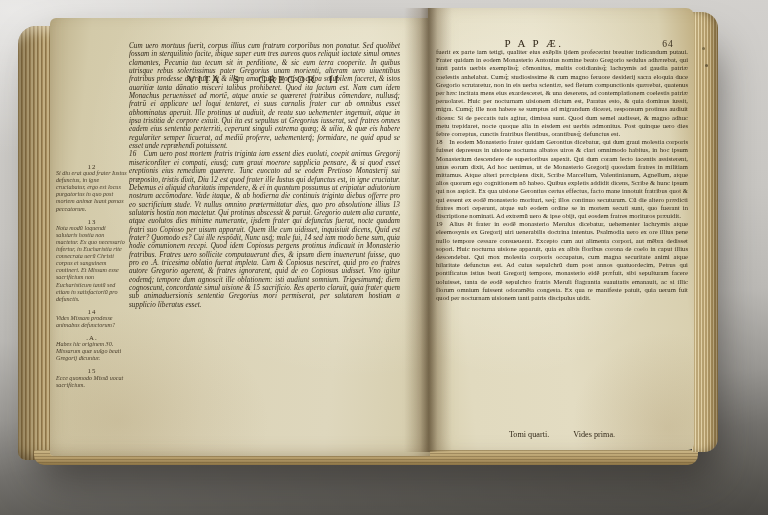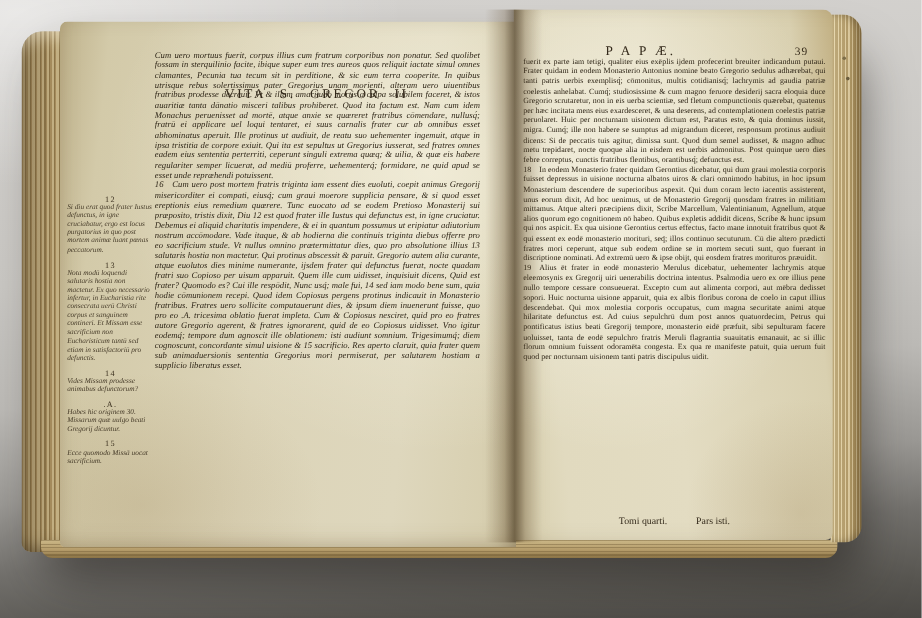--- a/index.html
+++ b/index.html
@@ -122,30 +122,30 @@
       </div>
     </div>
 
     <div class="textblock-left ink">
       <p>Cum uero mortuus fuerit, corpus illius cum fratrum corporibus non ponatur. Sed quolibet fossam in sterquilinio facite, ibique super eum tres aureos quos reliquit iactate simul omnes clamantes, Pecunia tua tecum sit in perditione, &amp; sic eum terra cooperite. In quibus utrisque rebus solertissimus pater Gregorius unam morienti, alteram uero uiuentibus fratribus prodesse decreuit. Vt &amp; illam amaritudo mortis a culpa solubilem faceret, &amp; istos auaritiæ tanta dānatio misceri talibus prohiberet. Quod ita factum est. Nam cum idem Monachus peruenisset ad mortē, atque anxie se quæreret fratribus cōmendare, nullusq́; fratrū ei applicare uel loqui tentaret, ei suus carnalis frater cur ab omnibus esset abhominatus aperuit. Ille protinus ut audiuit, de reatu suo uehementer ingemuit, atque in ipsa tristitia de corpore exiuit. Qui ita est sepultus ut Gregorius iusserat, sed fratres omnes eadem eius sententia perterriti, ceperunt singuli extrema quæq; &amp; uilia, &amp; quæ eis habere regulariter semper licuerat, ad mediū proferre, uehementerq́; formidare, ne quid apud se esset unde repræhendi potuissent.</p>
       <p>16  Cum uero post mortem fratris triginta iam essent dies euoluti, coepit animus Gregorij misericorditer ei compati, eiusq́; cum graui moerore supplicia pensare, &amp; si quod esset ereptionis eius remedium quærere. Tunc euocato ad se eodem Pretioso Monasterij sui præposito, tristis dixit, Diu 12 est quod frater ille Iustus qui defunctus est, in igne cruciatur. Debemus ei aliquid charitatis impendere, &amp; ei in quantum possumus ut eripiatur adiutorium nostrum accōmodare. Vade itaque, &amp; ab hodierna die continuis triginta diebus offerre pro eo sacrificium stude. Vt nullus omnino prætermittatur dies, quo pro absolutione illius 13 salutaris hostia non mactetur. Qui protinus abscessit &amp; paruit. Gregorio autem alia curante, atque euolutos dies minime numerante, ijsdem frater qui defunctus fuerat, nocte quadam fratri suo Copioso per uisum apparuit. Quem ille cum uidisset, inquisiuit dicens, Quid est frater? Quomodo es? Cui ille respōdit, Nunc usq́; male fui, 14 sed iam modo bene sum, quia hodie cōmunionem recepi. Quod idem Copiosus pergens protinus indicauit in Monasterio fratribus. Fratres uero sollicite computauerunt dies, &amp; ipsum diem inuenerunt fuisse, quo pro eo .A. tricesima oblatio fuerat impleta. Cum &amp; Copiosus nesciret, quid pro eo fratres autore Gregorio agerent, &amp; fratres ignorarent, quid de eo Copiosus uidisset. Vno igitur eodemq́; tempore dum agnoscit ille oblationem: isti audiunt somnium. Trigesimumq́; diem cognoscunt, concordante simul uisione &amp; 15 sacrificio. Res aperto claruit, quia frater quem sub animaduersionis sententia Gregorius mori permiserat, per salutarem hostiam a supplicio liberatus esset.</p>
     </div>
 
     <div class="paper paper-right"></div>
     <div class="header-right ink">P A P Æ.</div>
-    <div class="folio">39</div>
+    <div class="folio">64</div>
 
     <div class="textblock-right ink">
       <p>fuerit ex parte iam tetigi, qualiter eius exēplis ijdem profecerint breuiter indicandum putaui. Frater quidam in eodem Monasterio Antonius nomine beato Gregorio sedulus adhærebat, qui tanti patris uerbis exemplisq́; cōmonitus, multis cotidianisq́; lachrymis ad gaudia patriæ coelestis anhelabat. Cumq́; studiosissime &amp; cum magno feruore desiderij sacra eloquia duce Gregorio scrutaretur, non in eis uerba scientiæ, sed fletum compunctionis quærebat, quatenus per hæc incitata mens eius exardesceret, &amp; una deserens, ad contemplationem coelestis patriæ peruolaret. Huic per nocturnam uisionem dictum est, Paratus esto, &amp; quia dominus iussit, migra. Cumq́; ille non habere se sumptus ad migrandum diceret, responsum protinus audiuit dicens: Si de peccatis tuis agitur, dimissa sunt. Quod dum semel audisset, &amp; magno adhuc metu trepidaret, nocte quoque alia in eisdem est uerbis admonitus. Post quinque uero dies febre correptus, cunctis fratribus flentibus, orantibusq́; defunctus est.</p>
       <p>18  In eodem Monasterio frater quidam Gerontius dicebatur, qui dum graui molestia corporis fuisset depressus in uisione nocturna albatos uiros &amp; clari omnimodo habitus, in hoc ipsum Monasterium descendere de superioribus aspexit. Qui dum coram lecto iacentis assisterent, unus eorum dixit, Ad hoc uenimus, ut de Monasterio Gregorij quosdam fratres in militiam mittamus. Atque alteri præcipiens dixit, Scribe Marcellum, Valentinianum, Agnellum, atque alios quorum ego cognitionem nō habeo. Quibus expletis addidit dicens, Scribe &amp; hunc ipsum qui nos aspicit. Ex qua uisione Gerontius certus effectus, facto mane innotuit fratribus quot &amp; qui essent ex eodē monasterio morituri, seq́; illos continuo secuturum. Cū die altero prædicti fratres mori ceperunt, atque sub eodem ordine se in mortem secuti sunt, quo fuerant in discriptione nominati. Ad extremū uero &amp; ipse obijt, qui eosdem fratres morituros præuidit.</p>
       <p>19  Alius ēt frater in eodē monasterio Merulus dicebatur, uehementer lachrymis atque eleemosynis ex Gregorij uiri uenerabilis doctrina intentus. Psalmodia uero ex ore illius pene nullo tempore cessare consueuerat. Excepto cum aut alimenta corpori, aut mēbra dedisset sopori. Huic nocturna uisione apparuit, quia ex albis floribus corona de coelo in caput illius descendebat. Qui mox molestia corporis occupatus, cum magna securitate animi atque hilaritate defunctus est. Ad cuius sepulchrū dum post annos quatuordecim, Petrus qui pontificatus istius beati Gregorij tempore, monasterio eidē præfuit, sibi sepulturam facere uoluisset, tanta de eodē sepulchro fratris Meruli flagrantia suauitatis emanauit, ac si illic florum omnium fuissent odoramēta congesta. Ex qua re manifeste patuit, quia uerum fuit quod per nocturnam uisionem tanti patris discipulus uidit.</p>
     </div>
 
     <div class="colophon">
       <span>Tomi quarti.</span>
-      <span>Pars isti.</span>
+      <span>Vides prima.</span>
     </div>
 
     <div class="gutter"></div>
     <div class="speck speck-1"></div>
     <div class="speck speck-2"></div>
   </div>
 </div>
 
 </body></html>

